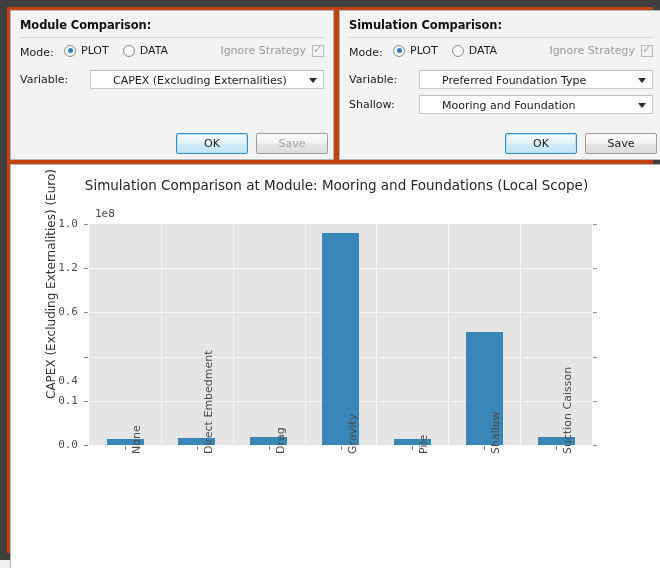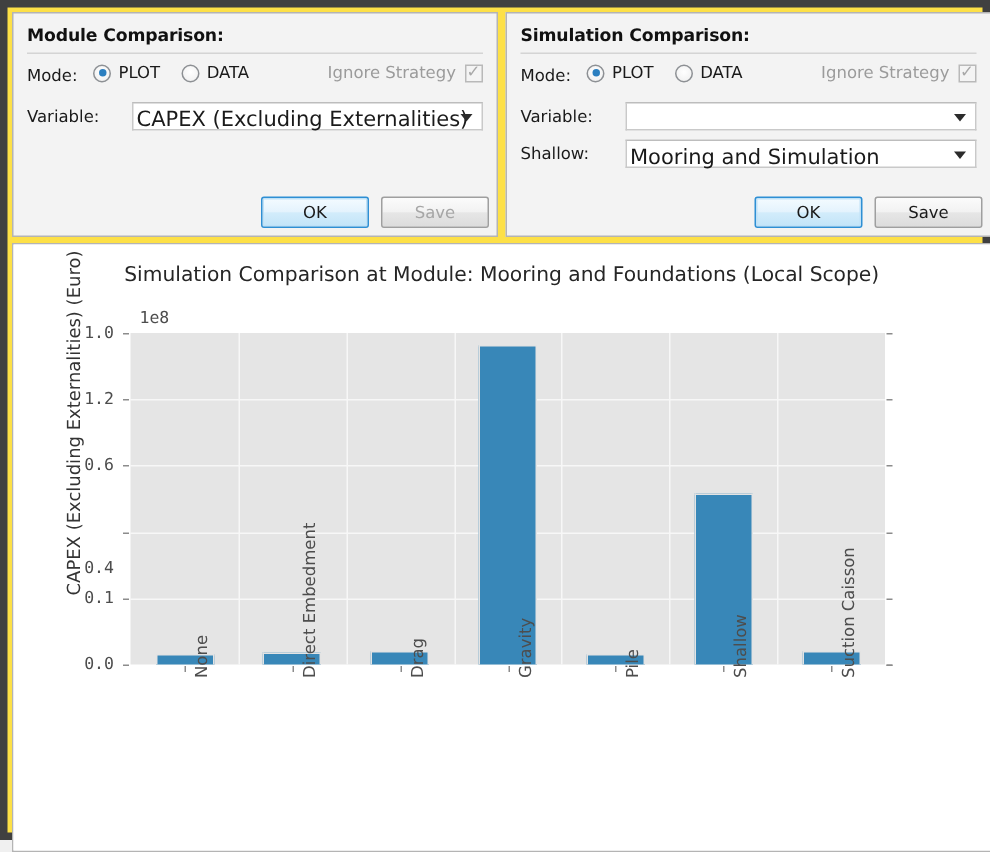--- a/index.html
+++ b/index.html
@@ -6,22 +6,22 @@
   html, body {
     margin: 0; padding: 0;
     width: 660px; height: 568px;
     overflow: hidden;
     background: #f0f0f0;
     font-family: "DejaVu Sans", sans-serif;
   }
   #app {
     position: relative;
     width: 660px; height: 560px;
-    background: #fde047;
-    border: 5px solid #404040;
+    background: #c2410c;
+    border: 7px solid #404040;
   }
 
   
   .panel {
     position: absolute;
     top: 3px;
     height: 150px;
     background: #f3f3f3;
     border: 1px solid #b4b4b4;
   }
@@ -114,22 +114,22 @@
   .combo {
     position: absolute;
     left: 70px; right: 0; top: -1px;
     height: 19px;
     background: #ffffff;
     border: 1px solid #c9c9c9;
     border-top-color: #bdbdbd;
   }
   .combo-text {
     position: absolute;
-    left: 2px; top: 3px;
-    font-size: 14px;
+    left: 22px; top: 3px;
+    font-size: 11px;
     color: #1a1a1a;
     white-space: nowrap;
     overflow: hidden;
   }
   .combo-arrow {
     position: absolute;
     right: 6px; top: 7px;
     width: 0; height: 0;
     border-left: 4.5px solid transparent;
     border-right: 4.5px solid transparent;
@@ -321,28 +321,29 @@
       </div>
       <div class="ignore-wrap">
         <span class="ignore-label">Ignore Strategy</span>
         <span class="checkbox checked"></span>
       </div>
     </div>
 
     <div class="row row-variable">
       <div class="field-label">Variable:</div>
       <div class="combo">
+        <span class="combo-text">Preferred Foundation Type</span>
         <span class="combo-arrow"></span>
       </div>
     </div>
 
     <div class="row row-module">
       <div class="field-label">Shallow:</div>
       <div class="combo">
-        <span class="combo-text">Mooring and Simulation</span>
+        <span class="combo-text">Mooring and Foundation</span>
         <span class="combo-arrow"></span>
       </div>
     </div>
 
     <div class="btn primary" id="btn-ok-sim">OK</div>
     <div class="btn" id="btn-save-sim">Save</div>
   </div>
 
   <div id="chart-panel">
     <div id="figure">

